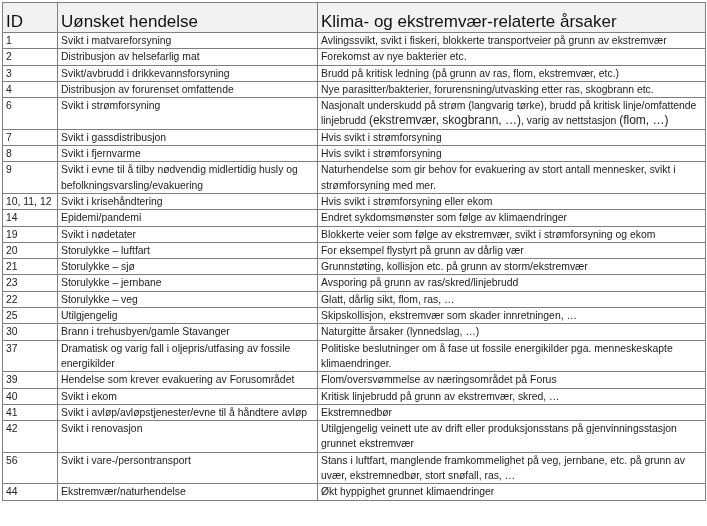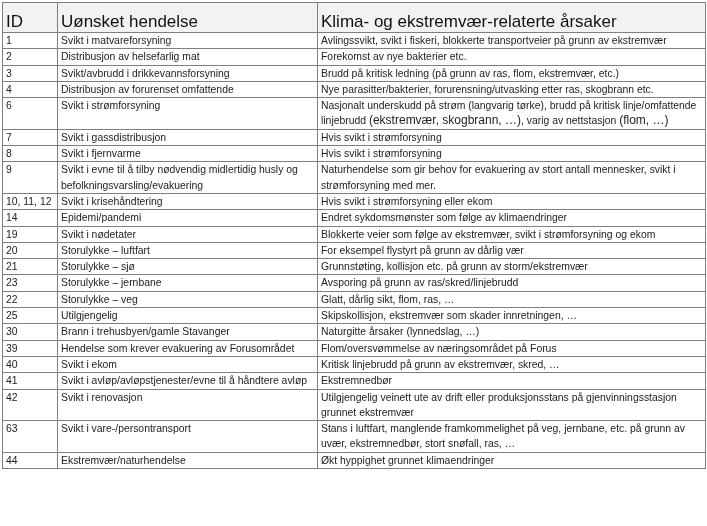--- a/index.html
+++ b/index.html
@@ -133,41 +133,46 @@
         <td class="id">25</td>
         <td>Utilgjengelig</td>
         <td>Skipskollisjon, ekstremvær som skader innretningen, …</td>
       </tr>
     <tr>
         <td class="id">30</td>
         <td>Brann i trehusbyen/gamle Stavanger</td>
         <td>Naturgitte årsaker (lynnedslag, …)</td>
       </tr>
     <tr>
+        <td class="id">37</td>
+        <td>Dramatisk og varig fall i oljepris/utfasing av fossile energikilder</td>
+        <td>Politiske beslutninger om å fase ut fossile energikilder pga. menneskeskapte klimaendringer.</td>
+      </tr>
+    <tr>
         <td class="id">39</td>
         <td>Hendelse som krever evakuering av Forusområdet</td>
         <td>Flom/oversvømmelse av næringsområdet på Forus</td>
       </tr>
     <tr>
         <td class="id">40</td>
         <td>Svikt i ekom</td>
         <td>Kritisk linjebrudd på grunn av ekstremvær, skred, …</td>
       </tr>
     <tr>
         <td class="id">41</td>
         <td>Svikt i avløp/avløpstjenester/evne til å håndtere avløp</td>
         <td>Ekstremnedbør</td>
       </tr>
     <tr>
         <td class="id">42</td>
         <td>Svikt i renovasjon</td>
         <td>Utilgjengelig veinett ute av drift eller produksjonsstans på gjenvinningsstasjon grunnet ekstremvær</td>
       </tr>
     <tr>
-        <td class="id">63</td>
+        <td class="id">56</td>
         <td>Svikt i vare-/persontransport</td>
         <td>Stans i luftfart, manglende framkommelighet på veg, jernbane, etc. på grunn av uvær, ekstremnedbør, stort snøfall, ras, …</td>
       </tr>
     <tr>
         <td class="id">44</td>
         <td>Ekstremvær/naturhendelse</td>
         <td>Økt hyppighet grunnet klimaendringer</td>
       </tr>
   </tbody>
 </table>

